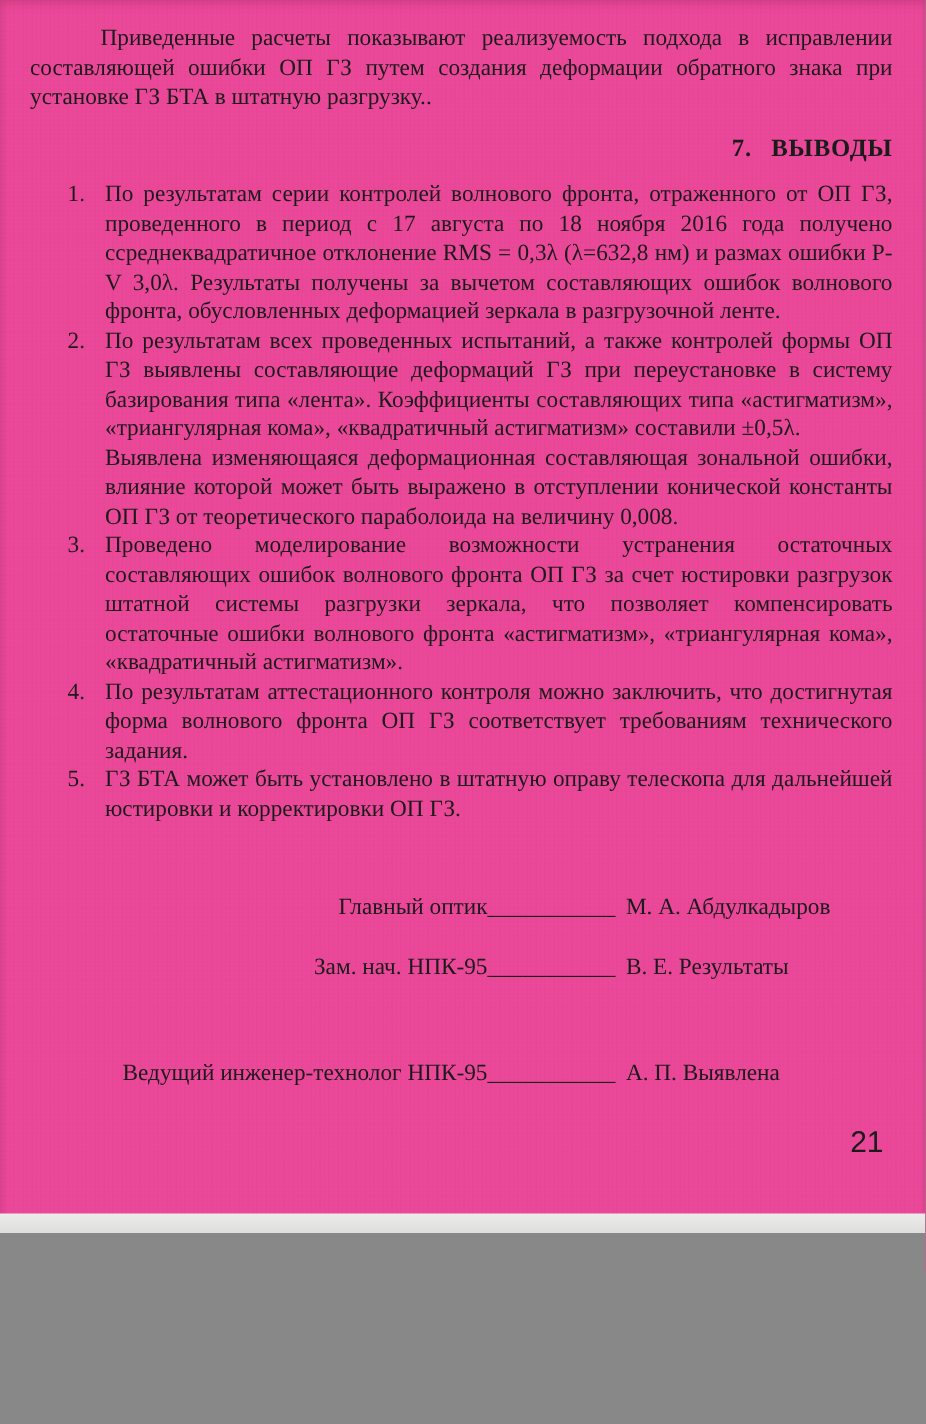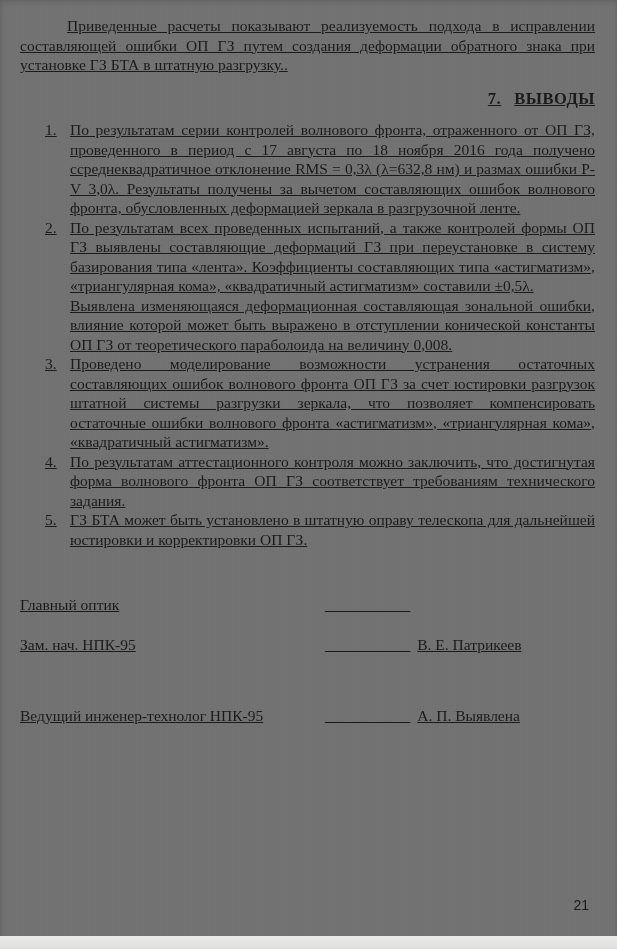--- a/index.html
+++ b/index.html
@@ -1,27 +1,26 @@
 <!DOCTYPE html>
 <html><head>
 <meta charset="utf-8">
 <style>
   html,body{margin:0;padding:0;background:#888;}
   .page{
     position:relative;
-    width:617px;height:949px;
+    width:617px;height:822px;
     margin:0 auto;
-    background:#737373;
+    background:#ec4899;
     font-family:"Liberation Serif", serif;
     color:#1b1b1b;
     overflow:hidden;
     box-shadow: inset 2px 0 4px rgba(0,0,0,0.06),
                 inset 0 4px 5px rgba(0,0,0,0.07),
                 inset -1px 0 2px rgba(0,0,0,0.03);
-    text-decoration: underline;
   }
   
   .page::before{
     content:"";
     position:absolute;inset:0;
     background:
       repeating-linear-gradient(90deg, rgba(0,0,0,0.015) 0 1px, transparent 1px 3px),
       repeating-linear-gradient(0deg, rgba(0,0,0,0.013) 0 1px, transparent 1px 3px);
     pointer-events:none;
   }
@@ -65,30 +64,31 @@
   .c-body{flex:1 1 auto; min-width:0;}
   .c-body p{
     margin:0;
     text-align:justify;
     text-align-last:left;
   }
   .signatures{margin-top:46px;}
   .sig-row{
     display:flex;
     align-items:baseline;
+    text-align:right;
   }
   .sig-row + .sig-row{margin-top:20px;}
   .sig-row:last-child{margin-top:52px;}
   .sig-role{flex:0 0 305px;}
   .sig-line{white-space:pre; letter-spacing:0;}
   .sig-name{margin-left:7px; white-space:nowrap;}
   .page-number{
     position:absolute;
-    right:28px;bottom:36px;
-    font-size:14px;
+    right:28px;bottom:48px;
+    font-size:20px;
     font-family:"Liberation Sans", sans-serif;
   }
 </style>
 </head>
 <body>
 
 <div class="page">
   <div class="content">
 
     <p class="intro">Приведенные расчеты показывают реализуемость подхода в исправлении составляющей ошибки ОП ГЗ путем создания деформации обратного знака при установке ГЗ БТА в штатную разгрузку..</p>
@@ -135,26 +135,27 @@
         </div>
       </div>
 
     </div>
 
     <div class="signatures">
 
       <div class="sig-row">
         <span class="sig-role">Главный оптик</span>
         <span class="sig-line">___________</span>
+        <span class="sig-name">М. А. Абдулкадыров</span>
       </div>
 
       <div class="sig-row">
         <span class="sig-role">Зам. нач. НПК-95</span>
         <span class="sig-line">___________</span>
-        <span class="sig-name">В. Е. Патрикеев</span>
+        <span class="sig-name">В. Е. Результаты</span>
       </div>
 
       <div class="sig-row">
         <span class="sig-role">Ведущий инженер-технолог НПК-95</span>
         <span class="sig-line">___________</span>
         <span class="sig-name">А. П. Выявлена</span>
       </div>
 
     </div>
   </div>

